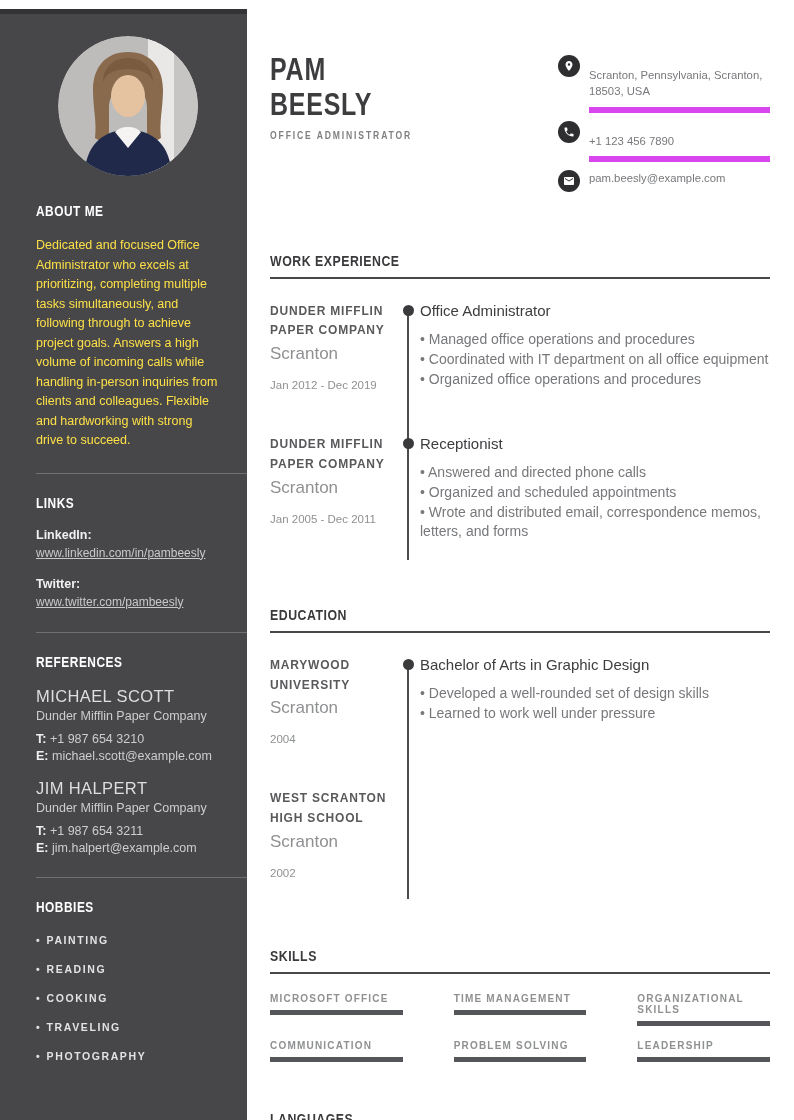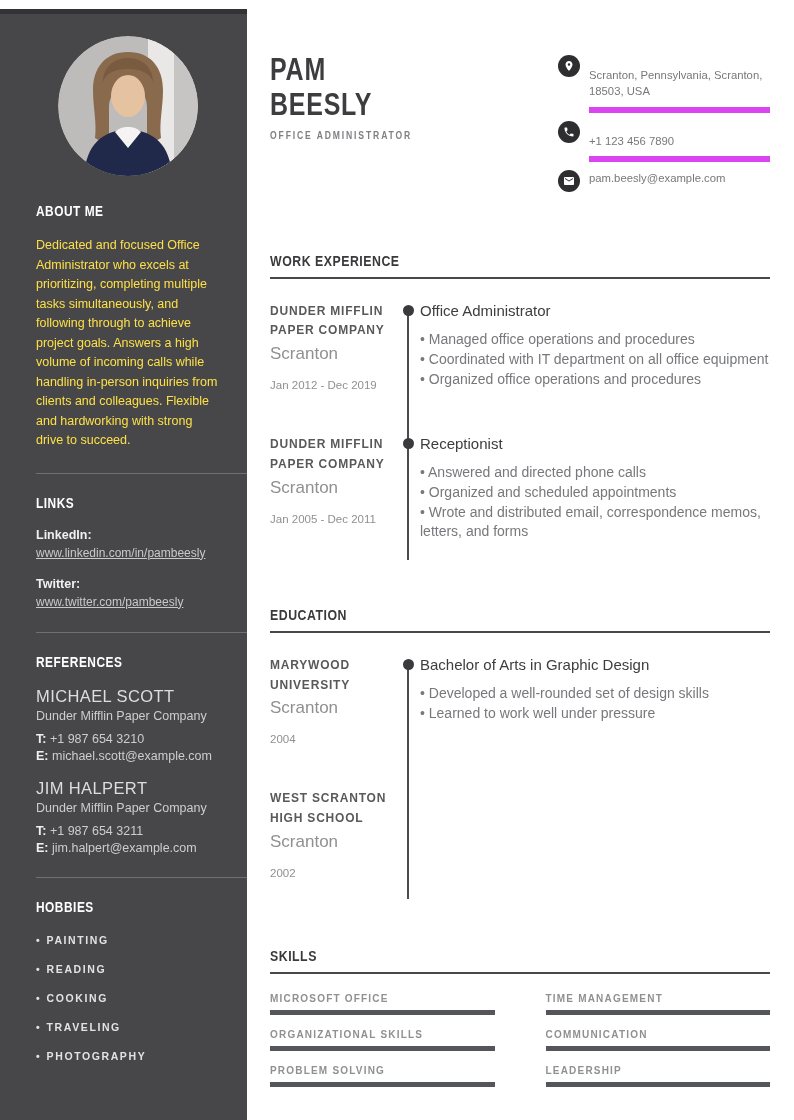--- a/index.html
+++ b/index.html
@@ -56,21 +56,21 @@
   .t-company { font-size:12px; font-weight:bold; letter-spacing:.8px; line-height:1.65; color:#59595c; text-transform:uppercase; }
   .t-loc { margin-top:3px; font-size:17px; color:#8f9092; }
   .t-date { margin-top:15px; font-size:11.5px; color:#8f9092; }
   .t-right { flex:1; padding-left:13px; position:relative; }
   .t-right::before { content:""; position:absolute; left:-4.5px; top:3px; width:11px; height:11px; border-radius:50%; background:#3a3a3d; }
   .t-title { font-size:15px; color:#3d3d40; font-weight:500; }
   .t-bullets { list-style:none; margin-top:11px; }
   .t-bullets li { font-size:14px; line-height:1.3; color:#77787b; margin-top:2px; }
   .t-bullets li::before { content:"• "; }
 
-  .bar-grid { display:grid; grid-template-columns:1fr 1fr; column-gap:51px; row-gap:14px; margin-top:19px; }
+  .bar-grid { display:grid; grid-template-columns:1fr 1fr 1fr; column-gap:51px; row-gap:14px; margin-top:19px; }
   .bar-label { font-size:10px; font-weight:bold; letter-spacing:1.2px; color:#8f9092; text-transform:uppercase; }
   .bar-track { margin-top:6px; height:5px; background:#e1e1e2; }
   .bar-fill { height:5px; background:#55565a; }
 </style>
 </head>
 <body>
 
 <div class="page">
 
   <aside class="sidebar">

